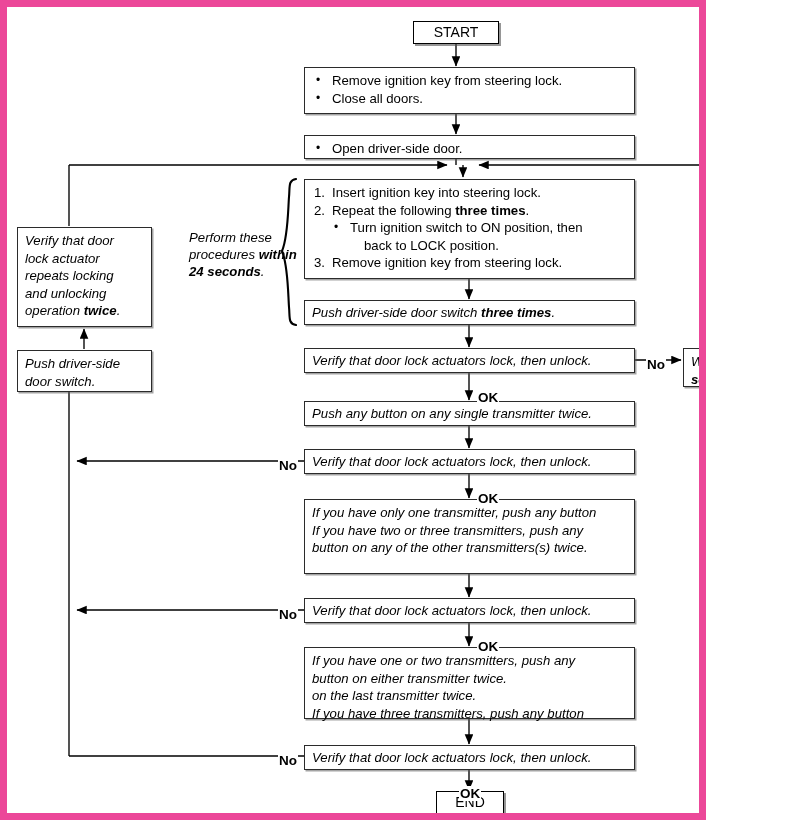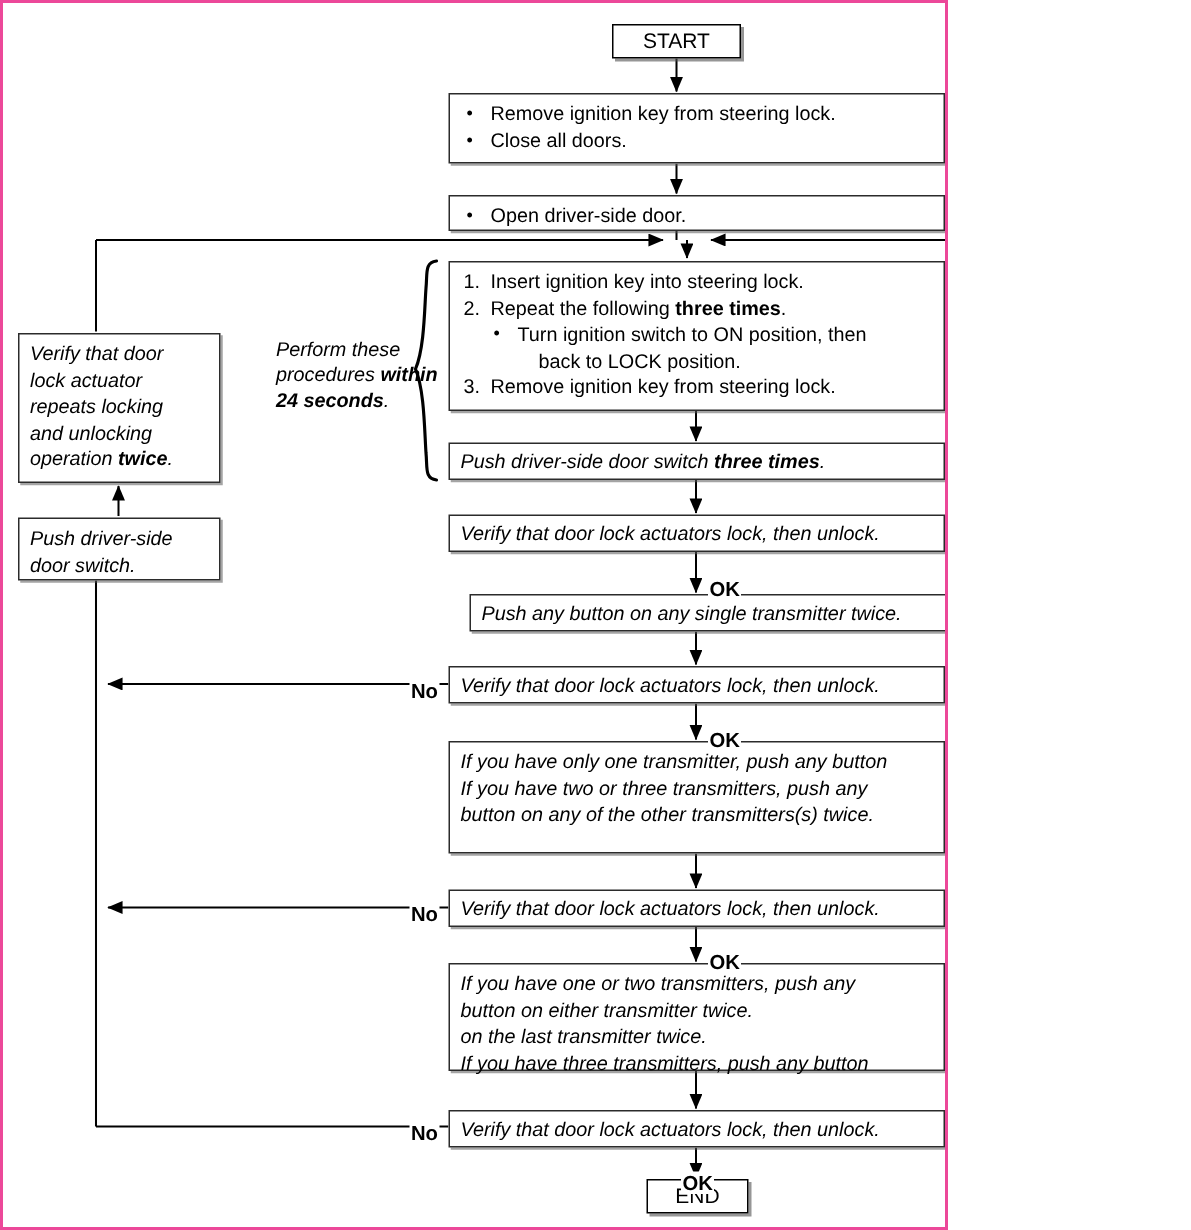--- a/index.html
+++ b/index.html
@@ -4,26 +4,26 @@
 <title>Door Lock Actuator Flowchart</title>
 <style>
   html,body{margin:0;padding:0;background:#ffffff;}
   body{
     font-family:"Liberation Sans", sans-serif;
     color:#000;
     -webkit-font-smoothing:antialiased;
   }
   #page{
     position:relative;
-    width:632px;
+    width:706px;
     height:820px;
     background:#fff;
     overflow:hidden;
     box-sizing:border-box;
-    border:2px solid #ec4899;
+    border:7px solid #ec4899;
   }
   #wires{
     position:absolute;
     left:0;top:0;
     width:794px;height:820px;
     pointer-events:none;
   }
   .box{
     position:absolute;
     box-sizing:border-box;
@@ -208,21 +208,21 @@
 
   <div class="box center1" style="left:297px;top:341px;width:331px;height:25px;">
     <span class="plain">Verify that door lock actuators lock, then unlock.</span>
   </div>
 
   <div class="box" style="left:676px;top:341px;width:108px;height:39px;">
     <span class="plain"><span>Wait for </span><b>40</b></span>
     <span class="plain"><b>seconds</b><span>.</span></span>
   </div>
 
-  <div class="box center1" style="left:311px;top:394px;width:331px;height:25px;">
+  <div class="box center1" style="left:297px;top:394px;width:331px;height:25px;">
     <span class="plain">Push any button on any single transmitter twice.</span>
   </div>
 
   <div class="box center1" style="left:297px;top:442px;width:331px;height:25px;">
     <span class="plain">Verify that door lock actuators lock, then unlock.</span>
   </div>
 
   <div class="box" style="left:297px;top:492px;width:331px;height:75px;">
     <span class="plain">If you have only one transmitter, push any button</span>
     <span class="plain">If you have two or three transmitters, push any</span>

